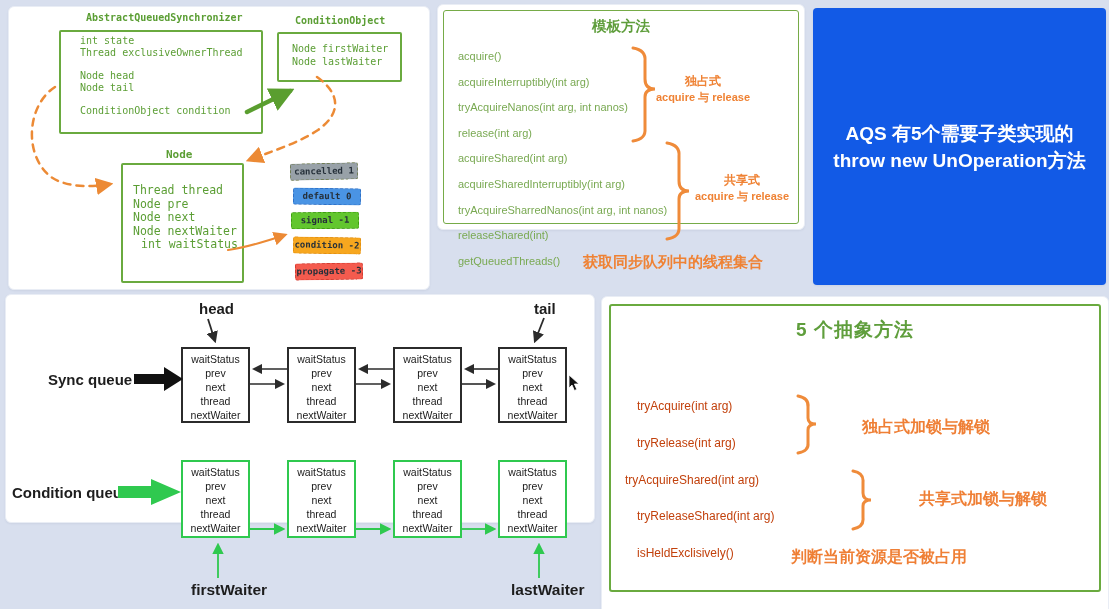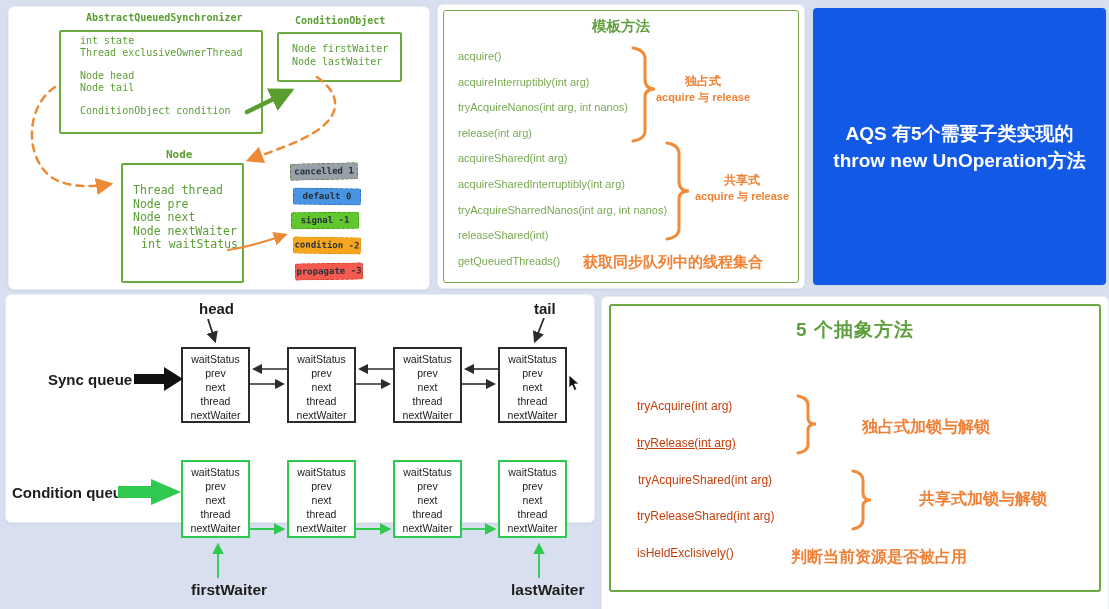--- a/index.html
+++ b/index.html
@@ -104,21 +104,21 @@
         <path d="M0,0 L10,5 L0,10 z" fill="#5a9e2f"></path>
       </marker>
     </defs>
     <path d="M 46,80 C 18,98 14,148 42,170 C 58,181 84,180 101,177" fill="none" stroke="#ec8a35" stroke-width="2.5" stroke-dasharray="7 6" stroke-linecap="round" marker-end="url(#m-or)"></path>
     <path d="M 308,70 C 331,86 333,106 309,123 C 290,136 258,146 240,153" fill="none" stroke="#ec8a35" stroke-width="2.5" stroke-dasharray="7 6" stroke-linecap="round" marker-end="url(#m-or)"></path>
     <path d="M 238,105 L 281,84" fill="none" stroke="#5a9e2f" stroke-width="4.5" stroke-linecap="round" marker-end="url(#m-gr)"></path>
     <path d="M 219,243 C 240,240 258,234 276,228" fill="none" stroke="#ec8a35" stroke-width="2" stroke-linecap="round" marker-end="url(#m-or)"></path>
   </svg>
 </div>
 
-<div class="panel" style="left:437px; top:4px; width:368px; height:285px;">
+<div class="panel" style="left:437px; top:4px; width:368px; height:226px;">
   <div class="p2-frame"></div>
   <div class="abs p2-title" style="top:12px;">模板方法</div>
 
   <div class="abs p2-method" style="left:20px; top:45px;">acquire()</div>
   <div class="abs p2-method" style="left:20px; top:71px;">acquireInterruptibly(int arg)</div>
   <div class="abs p2-method" style="left:20px; top:96px;">tryAcquireNanos(int arg, int nanos)</div>
   <div class="abs p2-method" style="left:20px; top:122px;">release(int arg)</div>
   <div class="abs p2-method" style="left:20px; top:147px;">acquireShared(int arg)</div>
   <div class="abs p2-method" style="left:20px; top:173px;">acquireSharedInterruptibly(int arg)</div>
   <div class="abs p2-method" style="left:20px; top:199px;">tryAcquireSharredNanos(int arg, int nanos)</div>
@@ -246,22 +246,22 @@
 
     <path d="M 563,80 l 0,13 3,-3 2.4,5.5 2.4,-1.1 -2.4,-5.4 4.6,0 z" fill="#111" stroke="#fff" stroke-width="0.8"></path>
   </svg>
 </div>
 
 <div class="panel" style="left:601px; top:296px; width:508px; height:392px;">
   <div class="p5-frame"></div>
   <div class="abs p5-title" style="top:20px;">5 个抽象方法</div>
 
   <div class="abs p5-method" style="left:35px; top:102px;">tryAcquire(int arg)</div>
-  <div class="abs p5-method" style="left:35px; top:139px;text-decoration:underline;">tryRelease(int arg)</div>
-  <div class="abs p5-method" style="left:36px; top:176px;">tryAcquireShared(int arg)</div>
+  <div class="abs p5-method" style="left:35px; top:139px;">tryRelease(int arg)</div>
+  <div class="abs p5-method" style="left:23px; top:176px;">tryAcquireShared(int arg)</div>
   <div class="abs p5-method" style="left:35px; top:212px;">tryReleaseShared(int arg)</div>
   <div class="abs p5-method" style="left:35px; top:249px;">isHeldExclisively()</div>
 
   <div class="abs p5-note" style="left:260px; top:120px;">独占式加锁与解锁</div>
   <div class="abs p5-note" style="left:317px; top:192px;">共享式加锁与解锁</div>
   <div class="abs watermark" style="right:16px; bottom:6px;">@稀土掘金技术社区</div>
 
   <div class="abs p5-note" style="left:189px; top:250px;">判断当前资源是否被占用</div>
 
   <svg class="overlay" width="508" height="304" viewBox="0 0 508 304">

